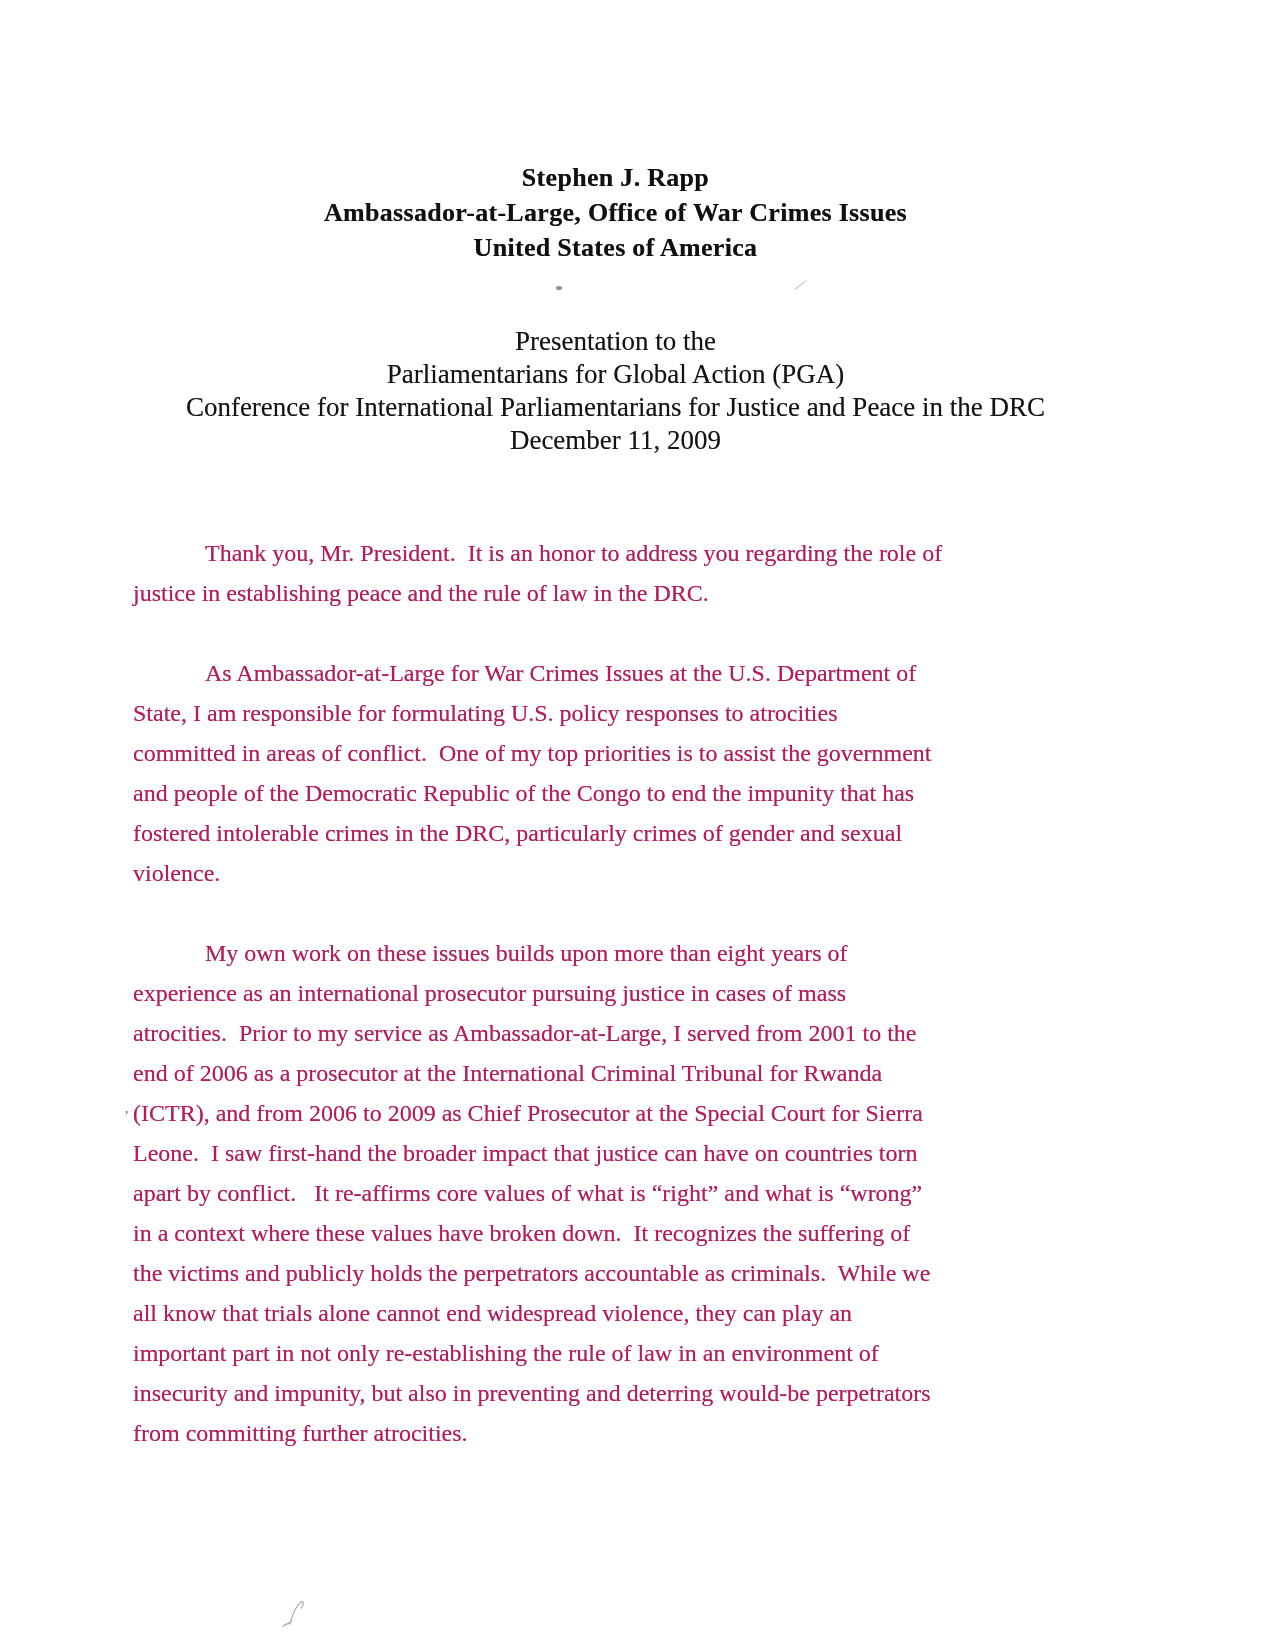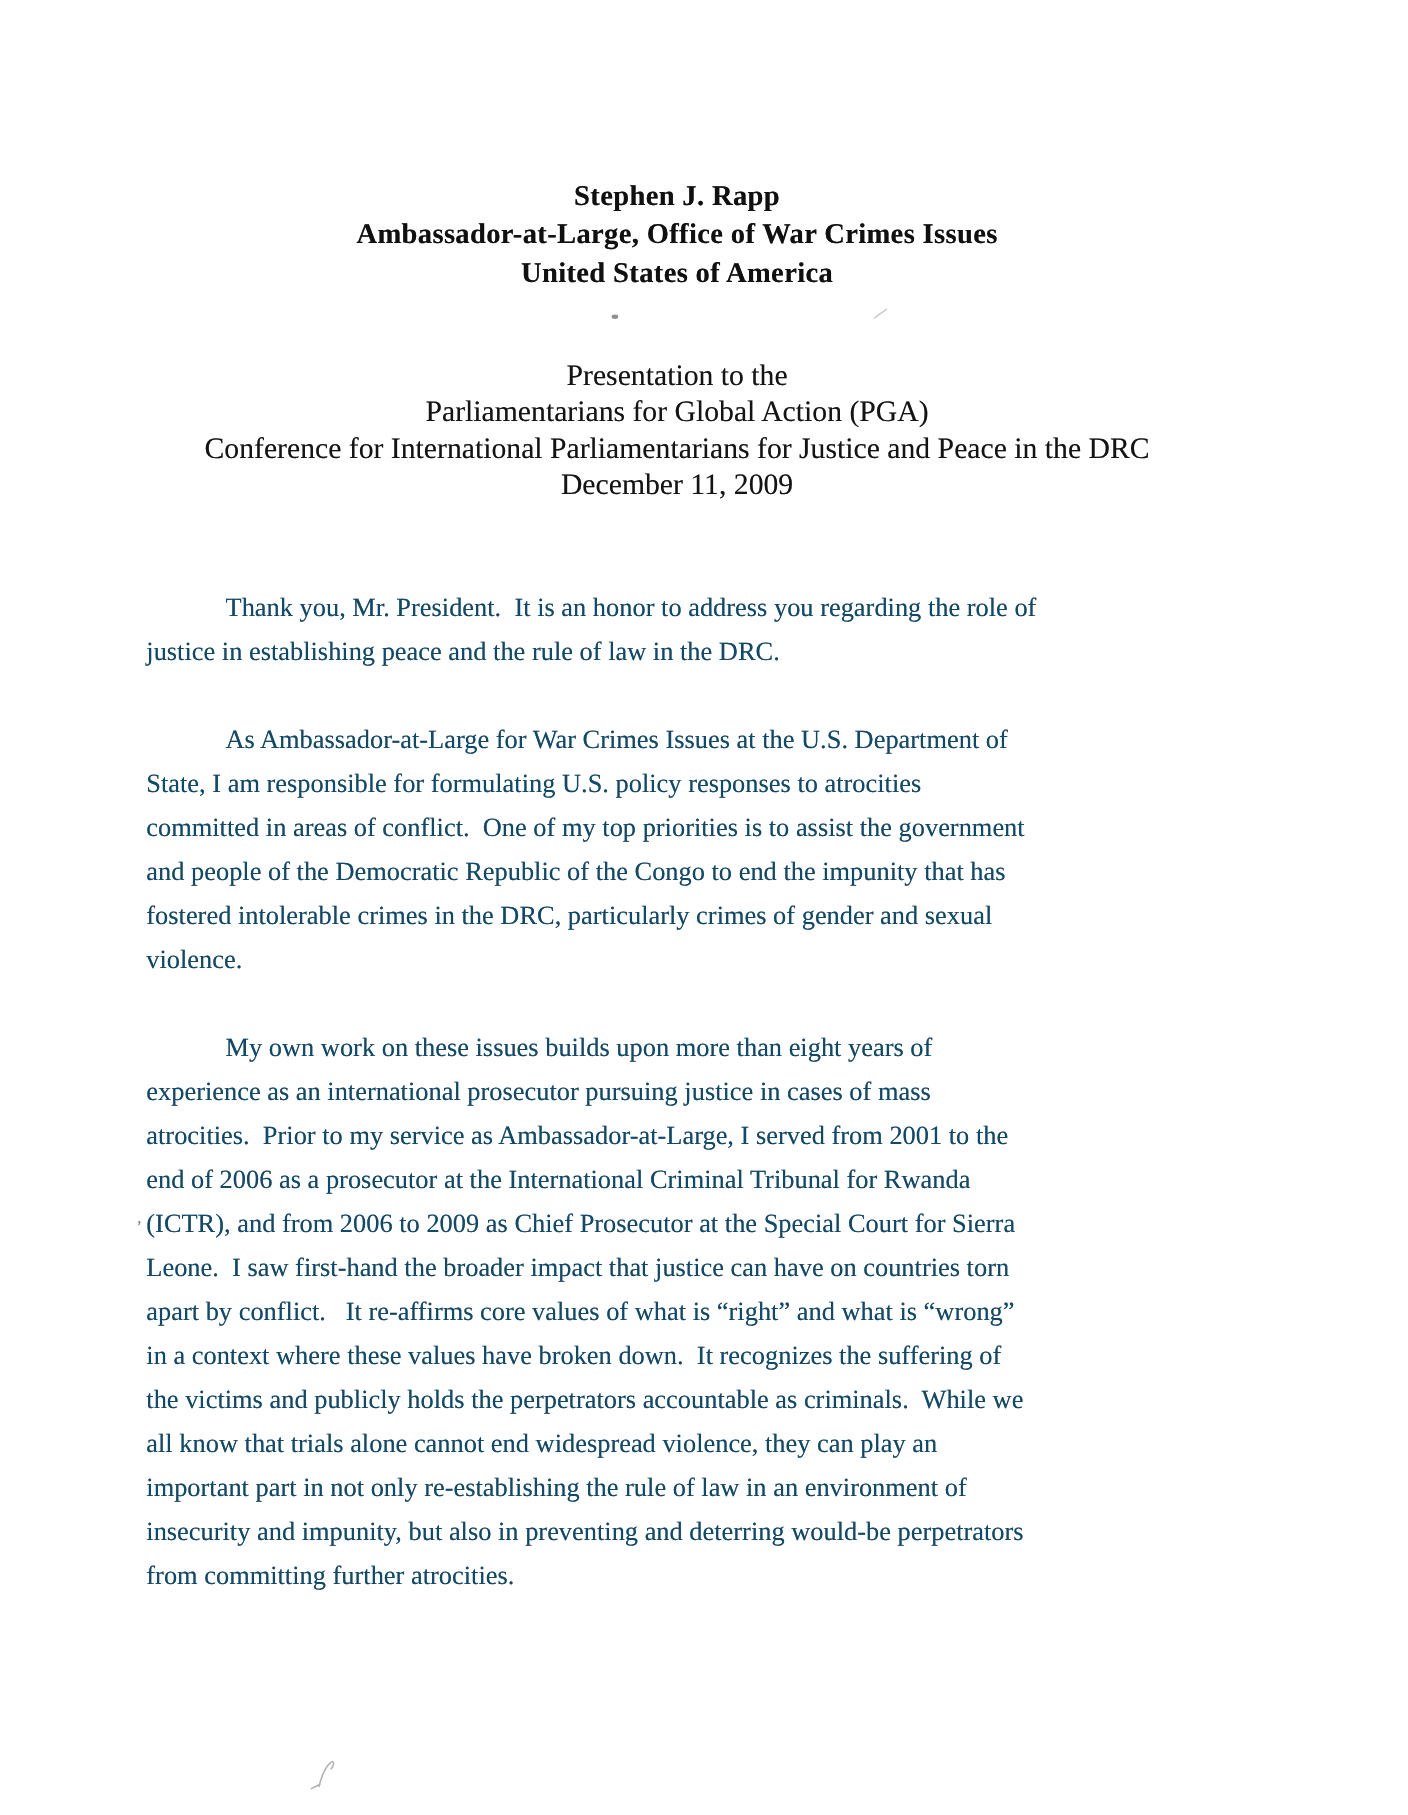--- a/index.html
+++ b/index.html
@@ -34,21 +34,21 @@
     text-align: center;
     white-space: pre-line;
     color: #141414;
     text-shadow: 0 0 0.5px rgba(0,0,0,0.45);
   }
   .body-block { margin-top: 76px; }
   .para {
     margin: 0 0 40px 0;
     font-size: 24px;
     line-height: 40px;
-    color: #0c4a6e;
+    color: #be185d;
     white-space: pre-wrap;
     text-indent: 72px;
     text-shadow: 0 0 0.5px rgba(0,0,0,0.45);
   }
   
   .artifact { position: absolute; pointer-events: none; }
   .dot-artifact {
     left: 556px; top: 286px;
     width: 6px; height: 4px;
     background: #8f8f8f;

